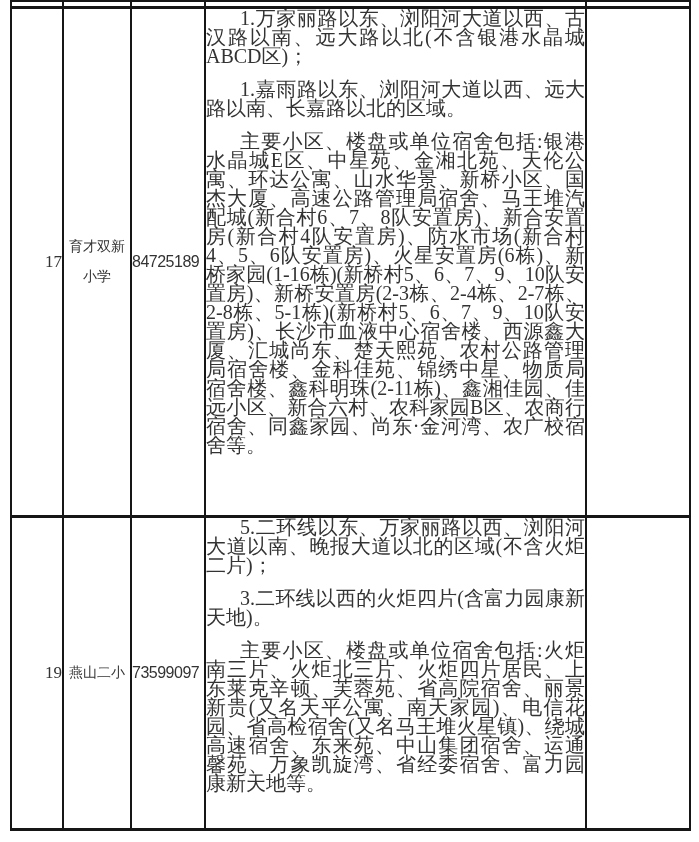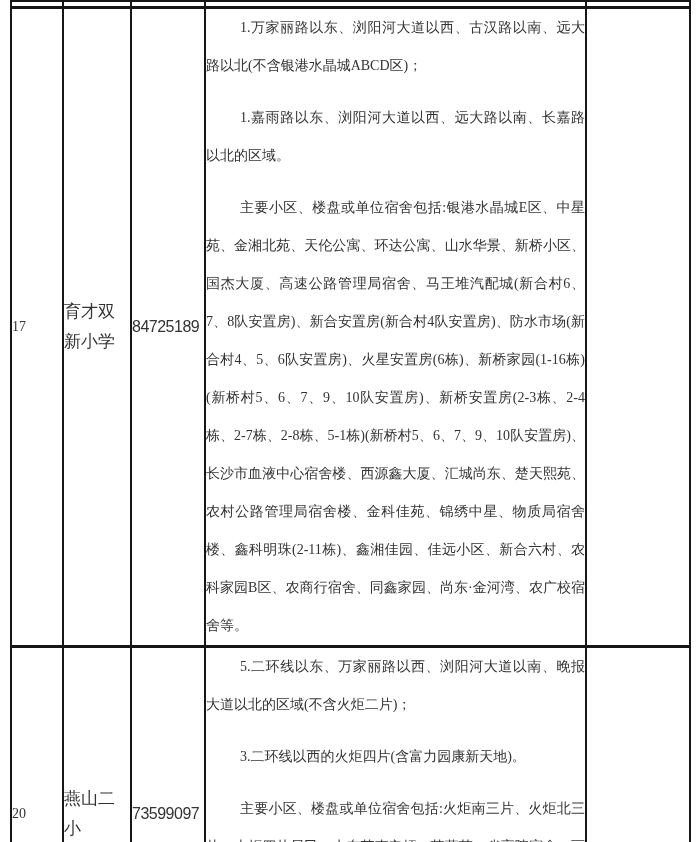--- a/index.html
+++ b/index.html
@@ -29,46 +29,46 @@
     border-bottom-width: 3px;
     padding: 0;
     overflow: hidden;
     background: #ffffff;
   }
   tr.sliver-top td { height: 4px; }
   tr.row-17 td { height: 506px; }
   tr.row-18 td { height: 310px; }
 
   td.cell-no {
-    text-align: left;
+    text-align: right;
     vertical-align: middle;
-    font-size: 14px;
+    font-size: 17px;
     font-family: "Liberation Serif", "DejaVu Serif", serif;
   }
   td.cell-school {
     vertical-align: middle;
-    text-align: left;
+    text-align: center;
     padding: 0 3px 0 4px;
-    font-size: 17px;
+    font-size: 14px;
     line-height: 30px;
   }
   td.cell-phone {
     vertical-align: middle;
     text-align: left;
     padding-left: 5px;
     font-size: 16px;
     letter-spacing: -0.5px;
     font-family: "Liberation Sans", "DejaVu Sans", sans-serif;
     margin-left: 39px;
   }
   td.cell-desc {
     vertical-align: top;
     padding: 22px 4px 0 5px;
-    font-size: 14px;
-    line-height: 38px;
+    font-size: 20px;
+    line-height: 19px;
     text-align: justify;
   }
   td.cell-desc p {
     margin: 14px 0 0 0;
     text-indent: 34px;
   }
   td.cell-desc p:first-child {
     margin-top: 0;
   }
   td.cell-empty { background: #ffffff; }
@@ -108,21 +108,21 @@
       <td class="cell-desc">
         <p>1.万家丽路以东、浏阳河大道以西、古汉路以南、远大路以北(不含银港水晶城ABCD区)；</p>
         <p>1.嘉雨路以东、浏阳河大道以西、远大路以南、长嘉路以北的区域。</p>
         <p>主要小区、楼盘或单位宿舍包括:银港水晶城E区、中星苑、金湘北苑、天伦公寓、环达公寓、山水华景、新桥小区、国杰大厦、高速公路管理局宿舍、马王堆汽配城(新合村6、7、8队安置房)、新合安置房(新合村4队安置房)、防水市场(新合村4、5、6队安置房)、火星安置房(6栋)、新桥家园(1-16栋)(新桥村5、6、7、9、10队安置房)、新桥安置房(2-3栋、2-4栋、2-7栋、2-8栋、5-1栋)(新桥村5、6、7、9、10队安置房)、长沙市血液中心宿舍楼、西源鑫大厦、汇城尚东、楚天熙苑、农村公路管理局宿舍楼、金科佳苑、锦绣中星、物质局宿舍楼、鑫科明珠(2-11栋)、鑫湘佳园、佳远小区、新合六村、农科家园B区、农商行宿舍、同鑫家园、尚东·金河湾、农广校宿舍等。</p>
       </td>
       <td class="cell-empty"></td>
     </tr>
 
     <tr class="row-18">
       <td class="cell-no">
-        <span>20</span>
+        <span>19</span>
       </td>
       <td class="cell-school">
         <span>燕山二小</span>
       </td>
       <td class="cell-phone">
         <span>73599097</span>
       </td>
       <td class="cell-desc">
         <p>5.二环线以东、万家丽路以西、浏阳河大道以南、晚报大道以北的区域(不含火炬二片)；</p>
         <p>3.二环线以西的火炬四片(含富力园康新天地)。</p>

